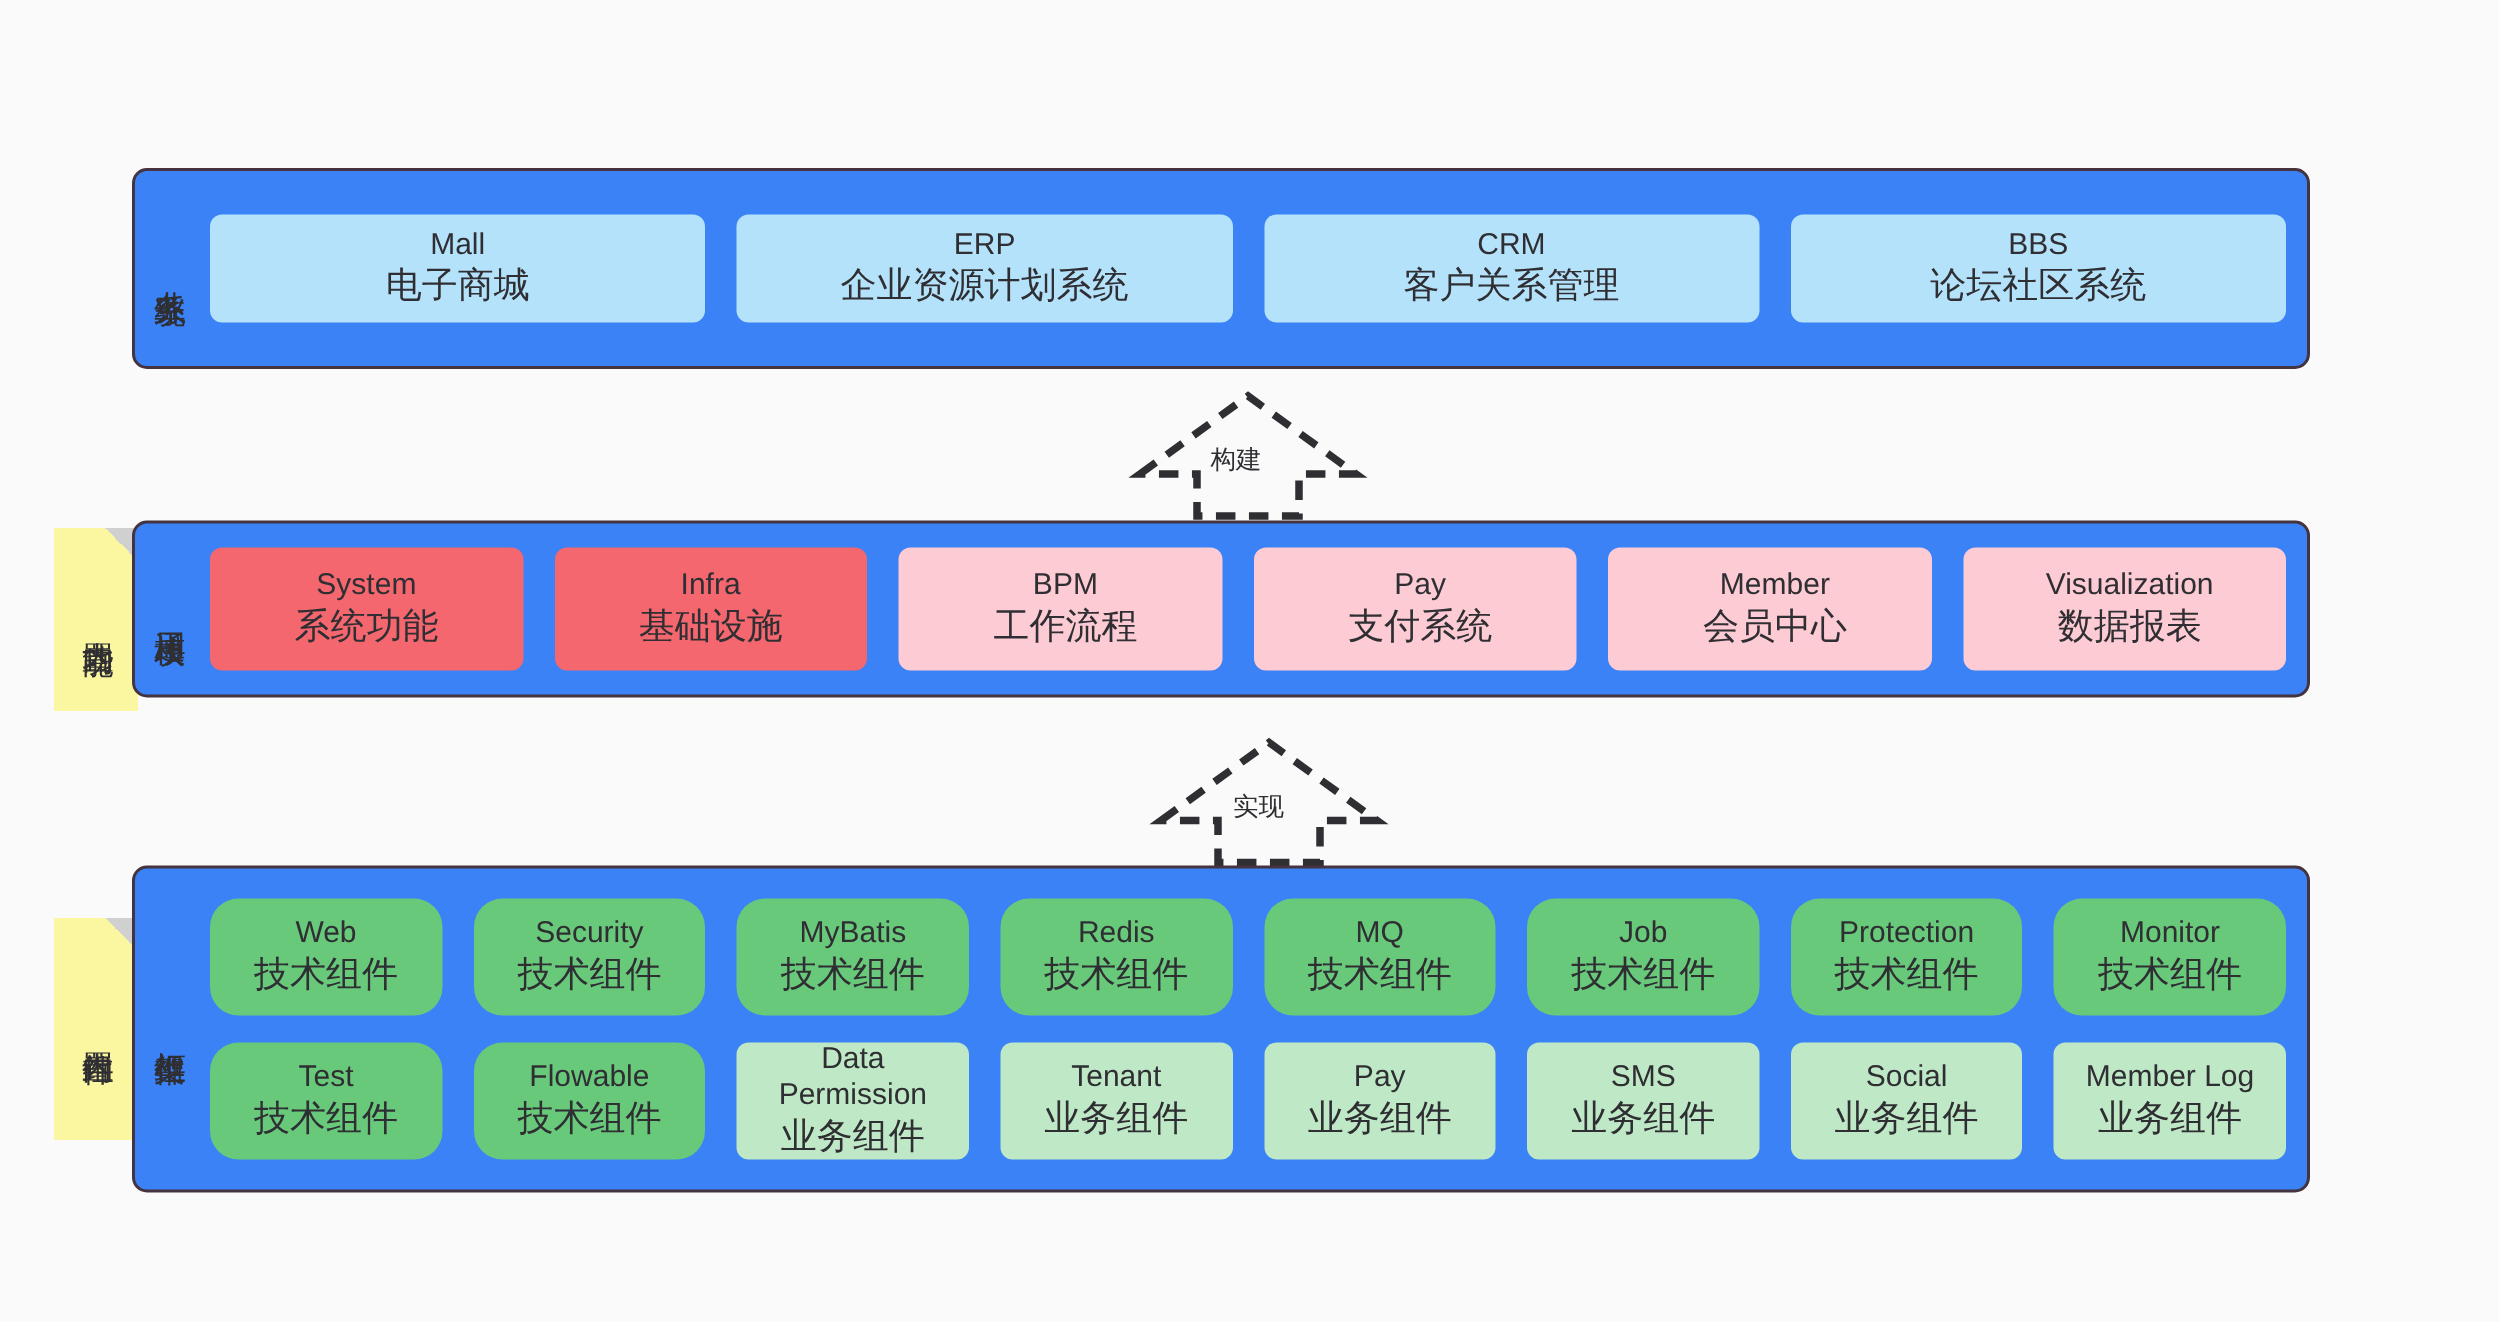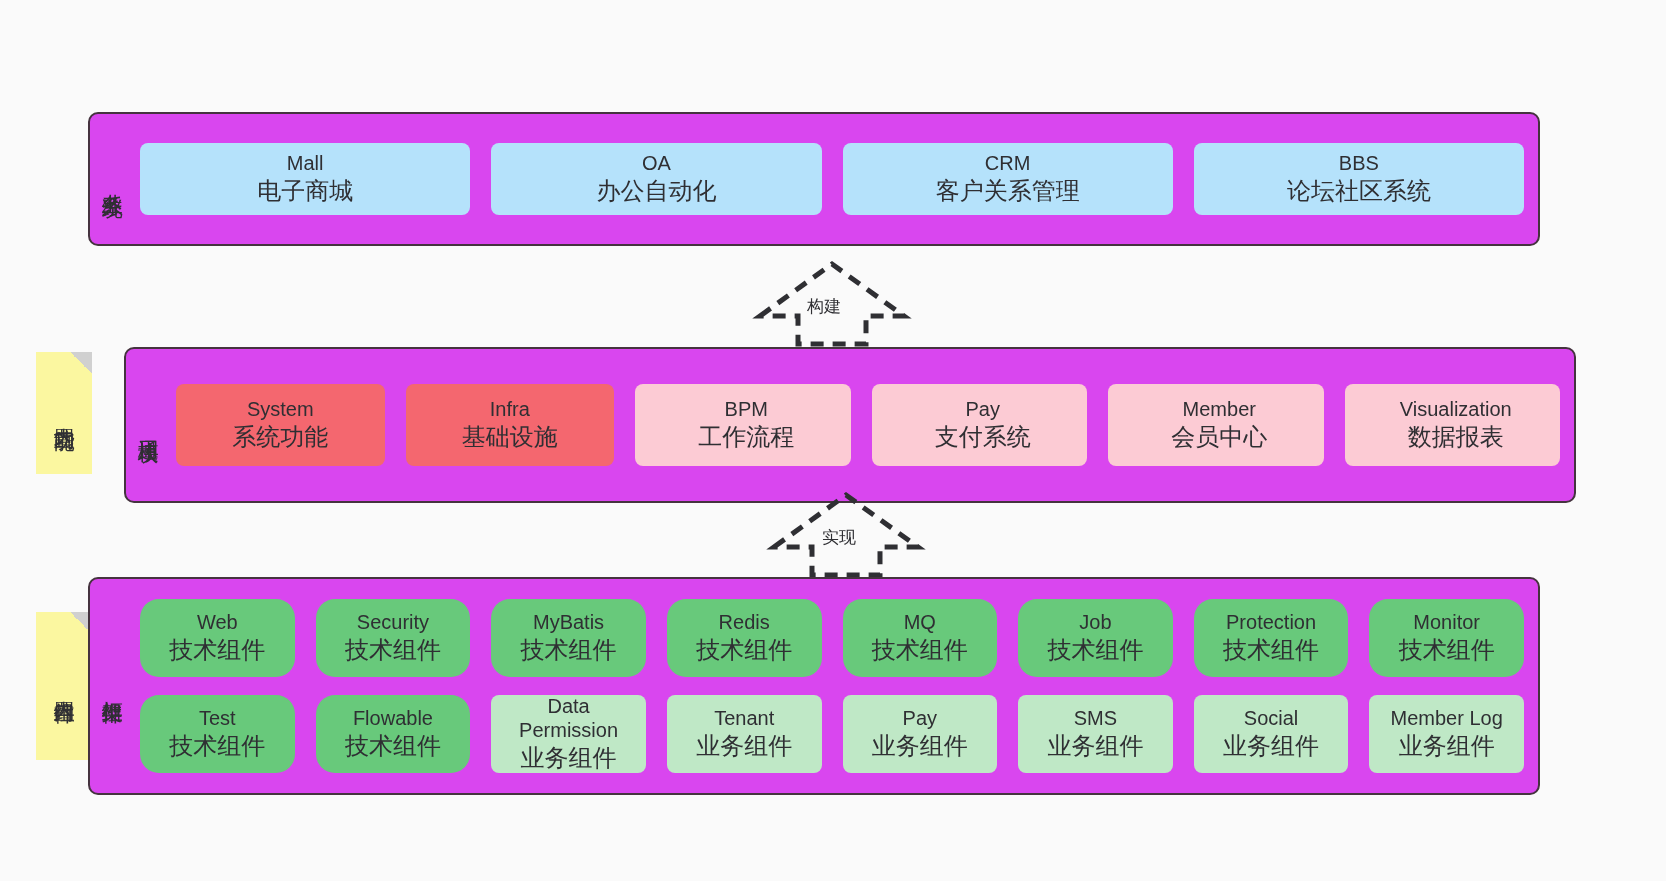--- a/index.html
+++ b/index.html
@@ -18,21 +18,21 @@
   }
 
   #canvas {
     position: absolute;
     inset: 0;
   }
 
   
   .layer {
     position: absolute;
-    background: #d946ef;
+    background: #3b82f6;
     border: 2px solid #45333f;
     border-radius: 10px;
     box-sizing: border-box;
     display: flex;
     align-items: stretch;
   }
   .layer-title {
     flex: 0 0 auto;
     width: 44px;
     display: flex;
@@ -86,21 +86,21 @@
   }
 
   .node.blue   { background: #b5e2fb; }
   .node.red    { background: #f4676f; }
   .node.pink   { background: #fccbd4; padding-left: 13px; }
   .node.green  { background: #68c97b; border-radius: 19px; }
   .node.lgreen { background: #bfe8c6; }
 
   
   #layer-business { left: 88px;  top: 112px; width: 1452px; height: 134px; }
-  #layer-common   { left: 88px;  top: 347px; width: 1452px; height: 156px; margin-left: 36px; }
+  #layer-common   { left: 88px;  top: 347px; width: 1452px; height: 118px; }
   #layer-frame    { left: 88px;  top: 577px; width: 1452px; height: 218px; }
 
   #layer-business .node { height: 72px; }
   #layer-common   .node { height: 82px; }
   #layer-frame    .node { height: 78px; }
 
   #layer-frame .layer-body { gap: 18px; }
 
   
   .note {
@@ -157,22 +157,22 @@
 
   <div class="layer" id="layer-business">
     <div class="layer-title">业务系统</div>
     <div class="layer-body">
       <div class="row">
         <div class="node blue">
           <div class="en">Mall</div>
           <div class="cn">电子商城</div>
         </div>
         <div class="node blue">
-          <div class="en">OA</div>
-          <div class="cn">办公自动化</div>
+          <div class="en">ERP</div>
+          <div class="cn">企业资源计划系统</div>
         </div>
         <div class="node blue">
           <div class="en">CRM</div>
           <div class="cn">客户关系管理</div>
         </div>
         <div class="node blue">
           <div class="en">BBS</div>
           <div class="cn">论坛社区系统</div>
         </div>
       </div>

